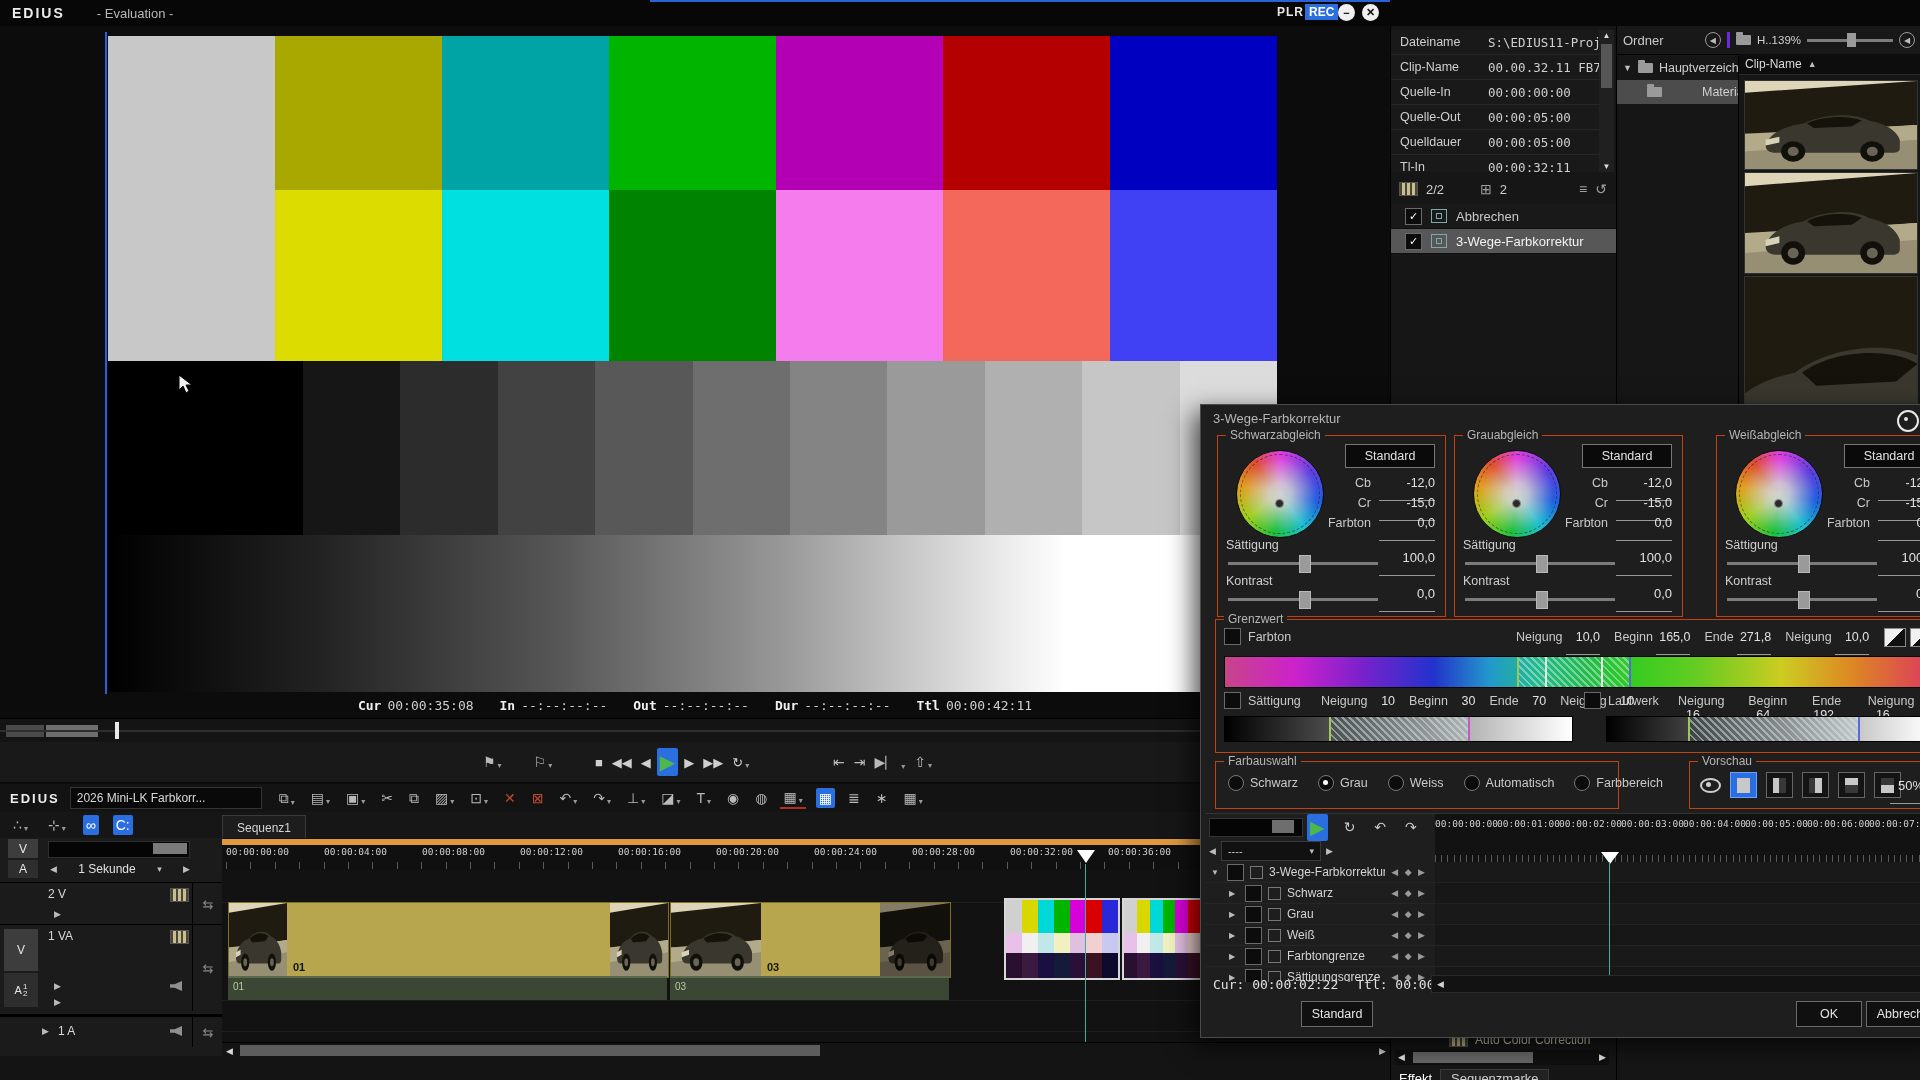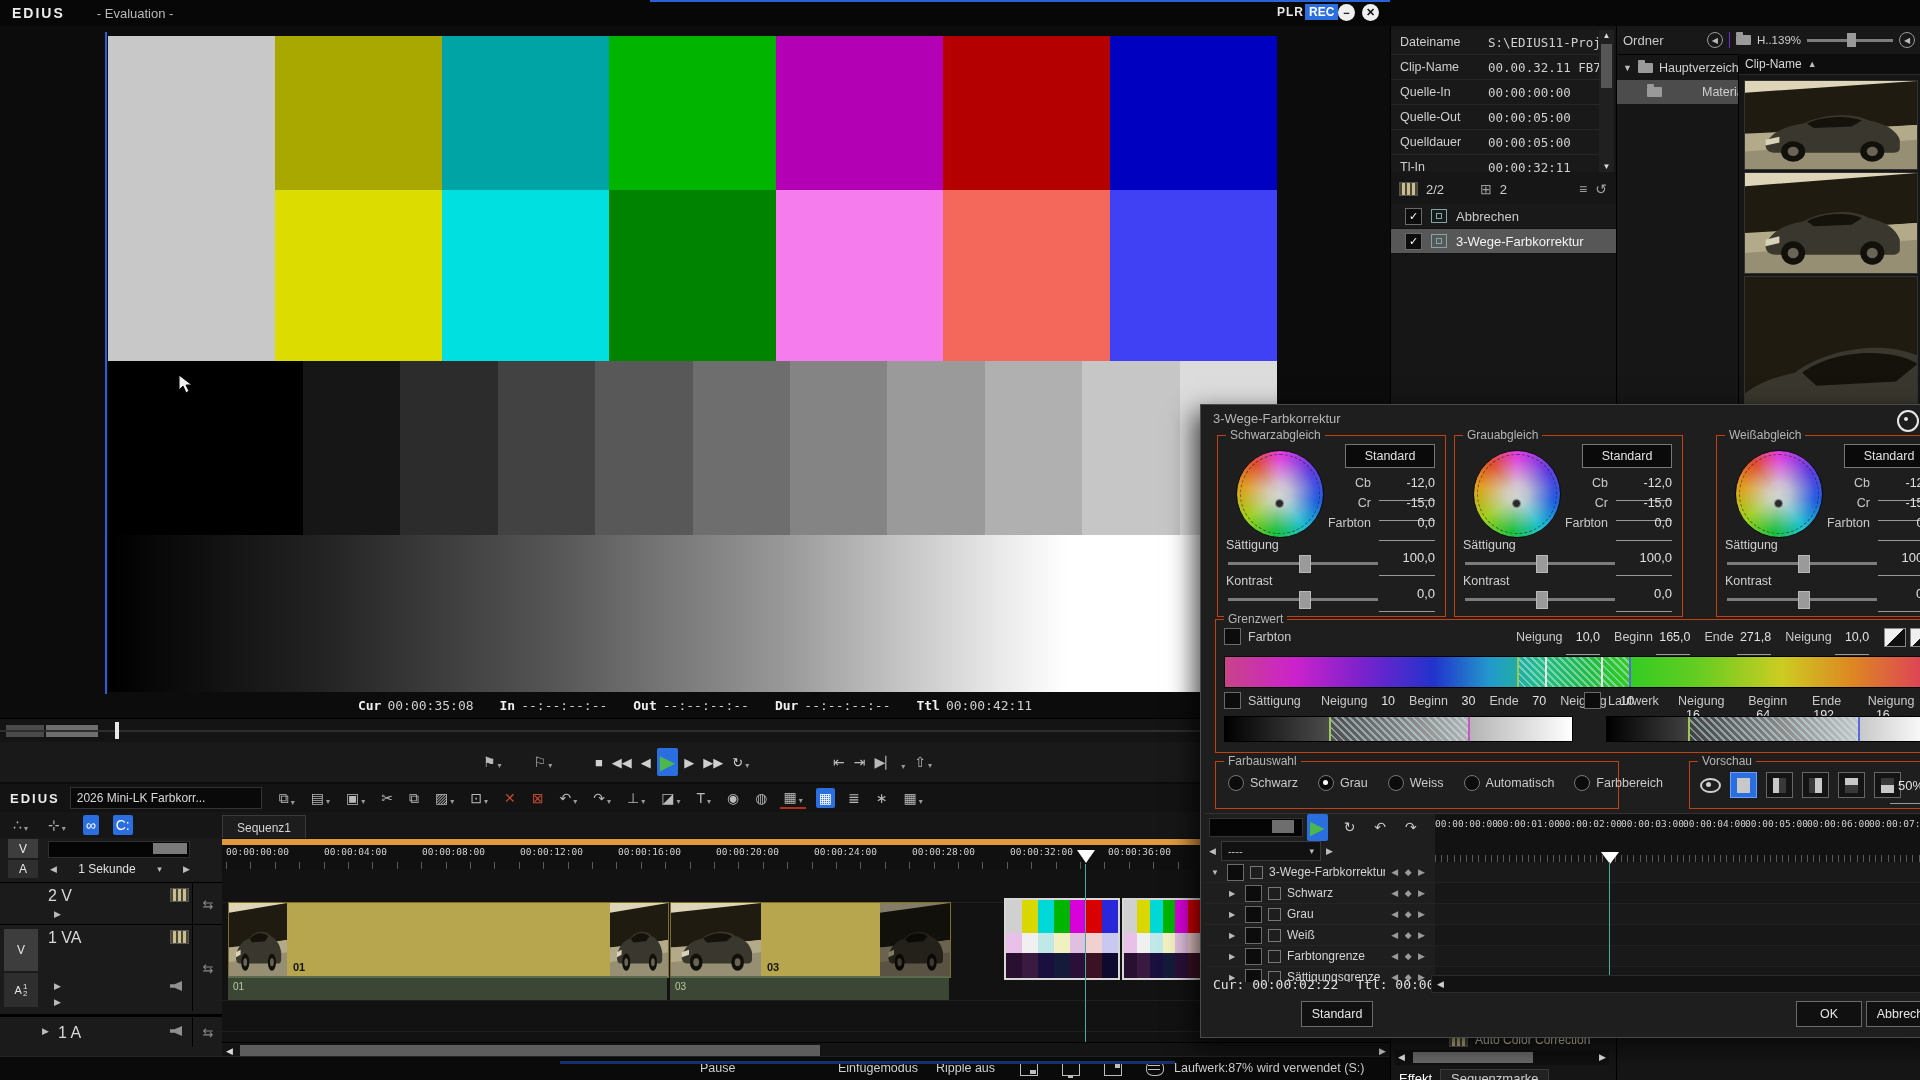--- a/index.html
+++ b/index.html
@@ -79,21 +79,21 @@
   #binwin{left:1616px;top:0;width:304px;height:1080px;background:#161616;border-left:1px solid #000;z-index:15;}
   #bintitle{left:0;top:0;width:304px;height:26px;background:#070707;display:flex;align-items:center;gap:14px;padding-left:8px;}
   #bintitle .logo{font-weight:bold;letter-spacing:2px;color:#ececec;font-size:13px;}
   .binicon{color:#b9b9b9;font-size:13px;}
   .bluebtn{background:#2a6ee0;color:#fff;width:24px;height:18px;display:flex;align-items:center;justify-content:center;border-radius:2px;}
   .srch{display:inline-block;width:9px;height:9px;border:2px solid #c4c4c4;border-radius:50%;position:relative;}
   .srch::after{content:"";position:absolute;width:6px;height:2px;background:#c4c4c4;right:-5px;bottom:-2px;transform:rotate(45deg);}
   .folder{display:inline-block;width:15px;height:10px;background:#9a9a9a;border-radius:1px;position:relative;flex:0 0 auto;}
   .folder::before{content:"";position:absolute;left:0;top:-3px;width:7px;height:3px;background:#9a9a9a;border-radius:1px 1px 0 0;}
   #bintools{left:0;top:26px;width:304px;height:28px;background:#181818;border-bottom:1px solid #000;display:flex;align-items:center;}
-  #bintools .cell1{width:120px;display:flex;align-items:center;justify-content:space-between;padding:0 6px;border-right:1px solid #6d28d9;text-align:center;}
+  #bintools .cell1{width:120px;display:flex;align-items:center;justify-content:space-between;padding:0 6px;border-right:3px solid #6d28d9;text-align:center;}
   #bintools .cell2{flex:1;display:flex;align-items:center;gap:6px;padding:0 6px;font-size:11.5px;color:#cfcfcf;}
   .circ-l{width:14px;height:14px;border:1px solid #9a9a9a;border-radius:50%;color:#bbb;font-size:8px;display:flex;align-items:center;justify-content:center;flex:0 0 auto;}
   .hslider{position:relative;width:86px;height:3px;background:#7c7c7c;}
   .hslider .th{position:absolute;left:46%;top:-6px;width:9px;height:14px;background:#9a9a9a;}
   #bintree{left:0;top:56px;width:121px;height:348px;border-right:1px solid #000;}
   .trow{height:24px;display:flex;align-items:center;gap:6px;padding-left:6px;font-size:12.5px;color:#cfcfcf;}
   .trow.selected{background:#4c4c4c;gap:40px;}
   #binclips{left:122px;top:54px;width:182px;height:350px;}
   #binhdr{height:20px;background:#0d0d0d;border-bottom:1px solid #2a2a2a;display:flex;align-items:center;gap:6px;padding-left:6px;font-size:12px;color:#d8d8d8;}
   .thumbbox{position:absolute;left:5px;width:172px;background:#0a0a0a;border:1px solid #333;overflow:hidden;}
@@ -199,21 +199,21 @@
   #tl-row2{left:0;top:28px;width:1390px;height:26px;background:#161616;border-bottom:1px solid #000;display:flex;align-items:center;}
   #tl-row2 .mini{display:flex;gap:14px;align-items:center;padding-left:10px;width:200px;}
   #seqtab{position:absolute;left:222px;top:3px;height:23px;background:#1d1d1d;border:1px solid #3a3a3a;border-bottom:none;
           display:flex;align-items:center;padding:0 14px;font-size:12px;color:#d4d4d4;}
   #tl-hdr{left:0;top:54px;width:222px;height:218px;background:#1b1b1b;border-right:1px solid #000;}
   .vabox{position:absolute;width:30px;height:19px;background:#3d3d3d;color:#e8e8e8;display:flex;align-items:center;justify-content:center;font-size:12px;}
   #tl-zoombar{position:absolute;left:48px;top:3px;width:140px;height:15px;background:#050505;border:1px solid #2e2e2e;}
   #tl-zoombar .thumb{position:absolute;right:2px;top:1px;width:34px;height:11px;background:#7a7a7a;}
   #tl-interval{position:absolute;left:48px;top:21px;width:140px;height:20px;display:flex;align-items:center;justify-content:space-between;font-size:12px;color:#e0e0e0;padding:0 2px;}
   .trackrow{position:absolute;left:0;width:222px;border-top:1px solid #000;}
-  .tr-label{position:absolute;left:48px;top:4px;font-size:16px;color:#d8d8d8;text-align:right;}
+  .tr-label{position:absolute;left:48px;top:4px;font-size:12px;color:#d8d8d8;text-align:right;}
   .tr-film{position:absolute;left:170px;top:5px;}
   .tr-exp{position:absolute;left:54px;color:#bbb;font-size:9px;}
   .swapcol{position:absolute;left:192px;top:0;bottom:0;width:30px;border-left:1px solid #000;display:flex;align-items:center;justify-content:center;color:#8a8a8a;font-size:13px;}
   .sidebadge{position:absolute;left:4px;width:34px;background:#3d3d3d;color:#e4e4e4;display:flex;align-items:center;justify-content:center;font-size:12px;}
   .spk{width:12px;height:10px;background:#909090;clip-path:polygon(0 32%,38% 32%,100% 0,100% 100%,38% 68%,0 68%);}
   #tl-ruler{left:222px;top:54px;width:1168px;height:32px;background:#101010;overflow:hidden;}
   #tl-orange{position:absolute;left:0;top:1px;width:100%;height:6px;background:#e09a3c;}
   #tl-rlabels{position:absolute;left:4px;top:8px;display:flex;}
   #tl-rlabels span{width:98px;flex:0 0 auto;font-size:9.5px;color:#cfcfcf;}
   #tl-rticks{position:absolute;left:4px;bottom:1px;width:100%;height:7px;
@@ -876,40 +876,20 @@
     <div class="abs" id="tl-playhead"></div>
     <div class="abs" id="tl-playline"></div>
 
     <div class="abs" id="tl-hscroll">
       <span class="ar" style="left:4px;">◀</span>
       <div class="thumb"></div>
       <span class="ar" style="right:4px;">▶</span>
     </div>
   </div>
 
-  <div class="abs" id="statusbar">
-    <span style="left:700px;">Pause</span>
-    <span style="left:838px;">Einfügemodus</span>
-    <span style="left:936px;">Ripple aus</span>
-    <span class="sbicon" style="left:1020px;">
-        <i style="right:1px;bottom:1px;width:6px;height:4px;"></i>
-      </span>
-    <span class="sbicon" style="left:1062px;">
-        <i style="left:5px;bottom:-3px;width:5px;height:2px;"></i>
-      </span>
-    <span class="sbicon" style="left:1104px;">
-        <i style="right:1px;top:1px;width:5px;height:5px;"></i>
-      </span>
-    <span class="sbicon" style="left:1146px;border-radius:40%;">
-        <i style="left:1px;top:3px;width:12px;height:1px;"></i>
-        <i style="left:1px;top:7px;width:12px;height:1px;"></i>
-      </span>
-    <span style="left:1174px;">Laufwerk:87% wird verwendet (S:)</span>
-    <span id="sb-blue"></span>
-  </div>
 
   <div class="abs" id="dialog">
     <span class="abs" id="dlg-title">3-Wege-Farbkorrektur</span>
     <span class="abs" id="dlg-target"></span>
 
     <div id="wheel-groups">
         <div class="grp wgrp" style="left: 16px;">
           <span class="grp-title">Schwarzabgleich</span>
           <div class="wheel"></div>
           <div class="stdbtn">Standard</div>

